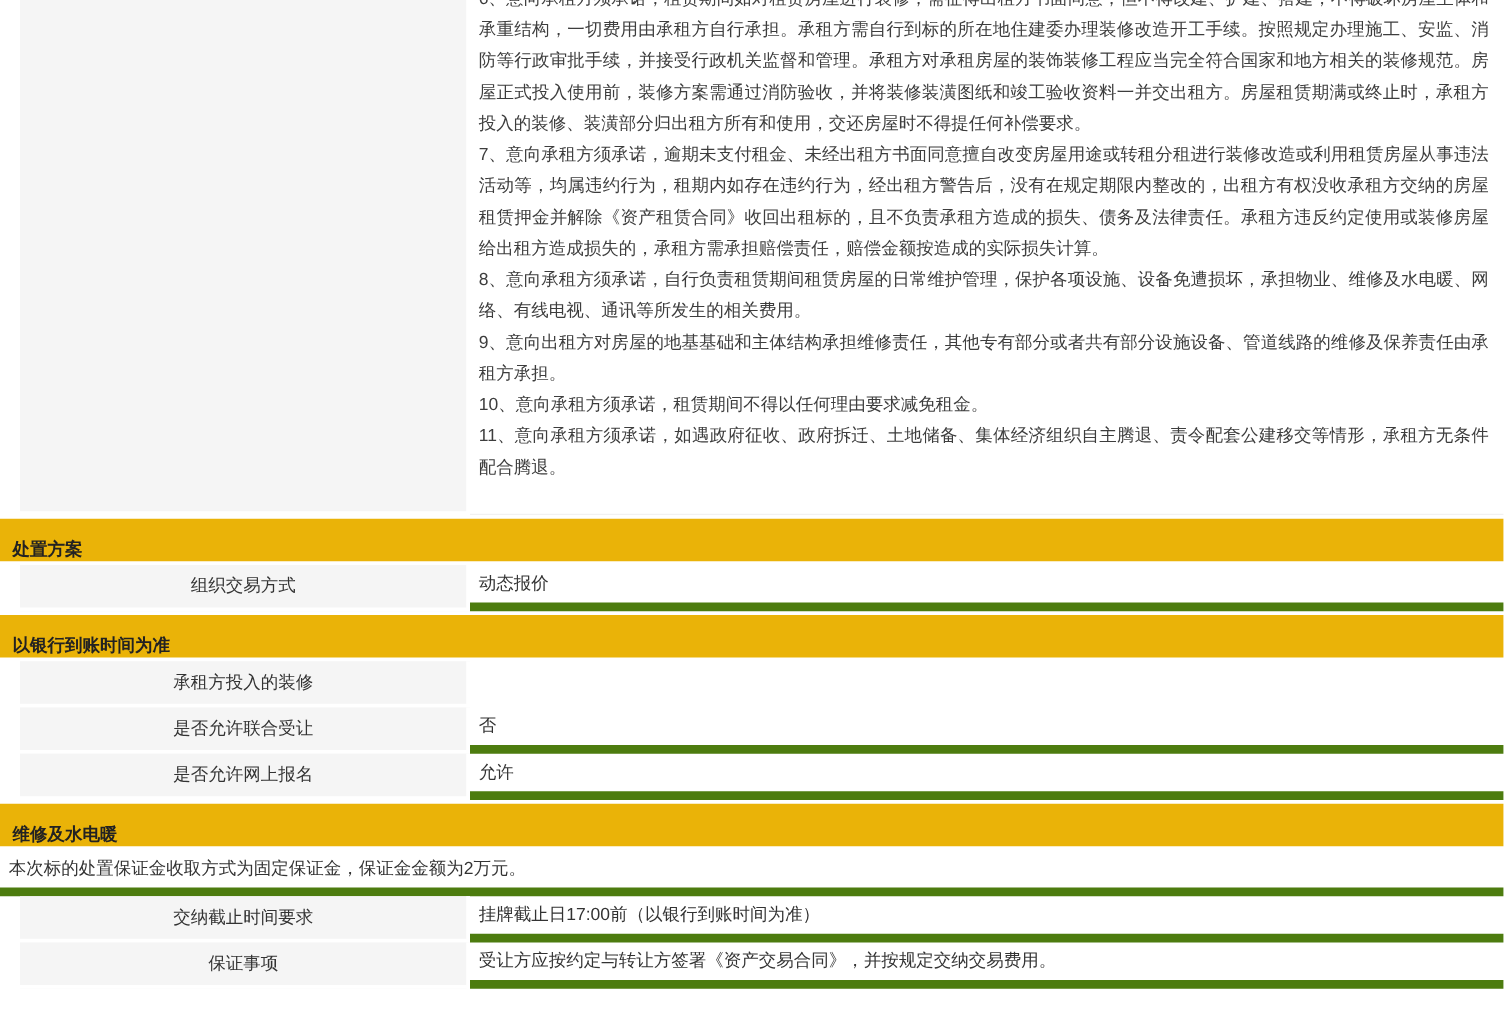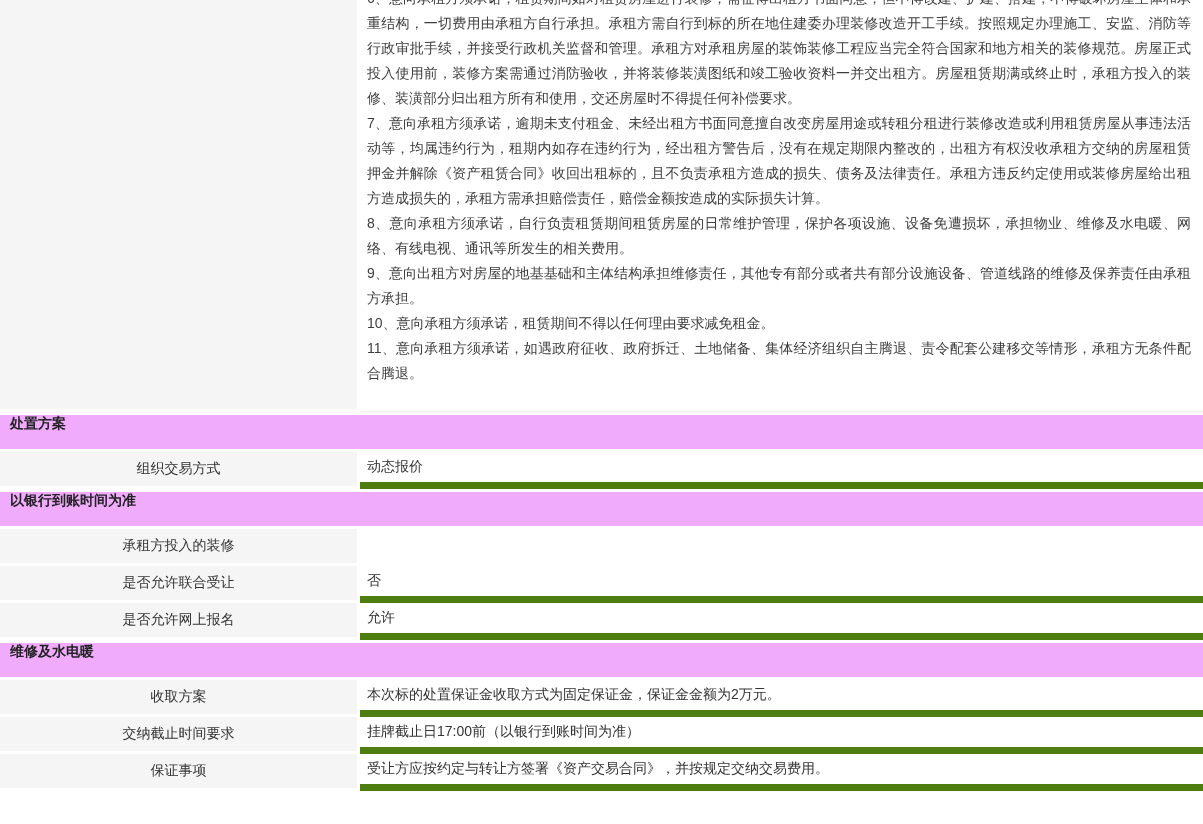--- a/index.html
+++ b/index.html
@@ -18,20 +18,21 @@
   .cell.label {
     width: 360px;
     flex: 0 0 360px;
     background: #f5f5f5;
     border-right: 3px solid #ffffff;
     display: flex;
     align-items: center;
     justify-content: center;
     text-align: center;
     color: #333333;
+    margin-left: 16px;
   }
   .cell.value {
     flex: 1 1 auto;
     display: flex;
     align-items: center;
     padding-left: 7px;
     padding-right: 12px;
     color: #333333;
   }
   
@@ -45,23 +46,23 @@
   .para-inner { margin-top: -14px; }
   .clause-line {
     line-height: 25px;
     color: #3d3d3d;
     text-align: justify;
   }
   
   .section-header {
     height: 34px;
     margin: 3px 0;
-    background: #f0abfc;
+    background: #eab308;
     display: flex;
-    align-items: flex-start;
+    align-items: flex-end;
     padding-left: 10px;
     font-weight: bold;
     color: #222222;
     font-size: 14px;
   }
   
   .data-row { height: 37px; }
   .data-row .cell.label {
     align-self: stretch;
     border-bottom: 3px solid #ffffff;
@@ -110,21 +111,20 @@
   </div>
   <div class="row data-row">
     <div class="cell label">是否允许网上报名</div>
     <div class="cell value">允许</div>
   </div>
 
   <div class="section-header">
     <span>维修及水电暖</span>
   </div>
   <div class="row data-row">
-    <div class="cell label">收取方案</div>
     <div class="cell value">本次标的处置保证金收取方式为固定保证金，保证金金额为2万元。</div>
   </div>
   <div class="row data-row">
     <div class="cell label">交纳截止时间要求</div>
     <div class="cell value">挂牌截止日17:00前（以银行到账时间为准）</div>
   </div>
   <div class="row data-row">
     <div class="cell label">保证事项</div>
     <div class="cell value">受让方应按约定与转让方签署《资产交易合同》，并按规定交纳交易费用。</div>
   </div>

